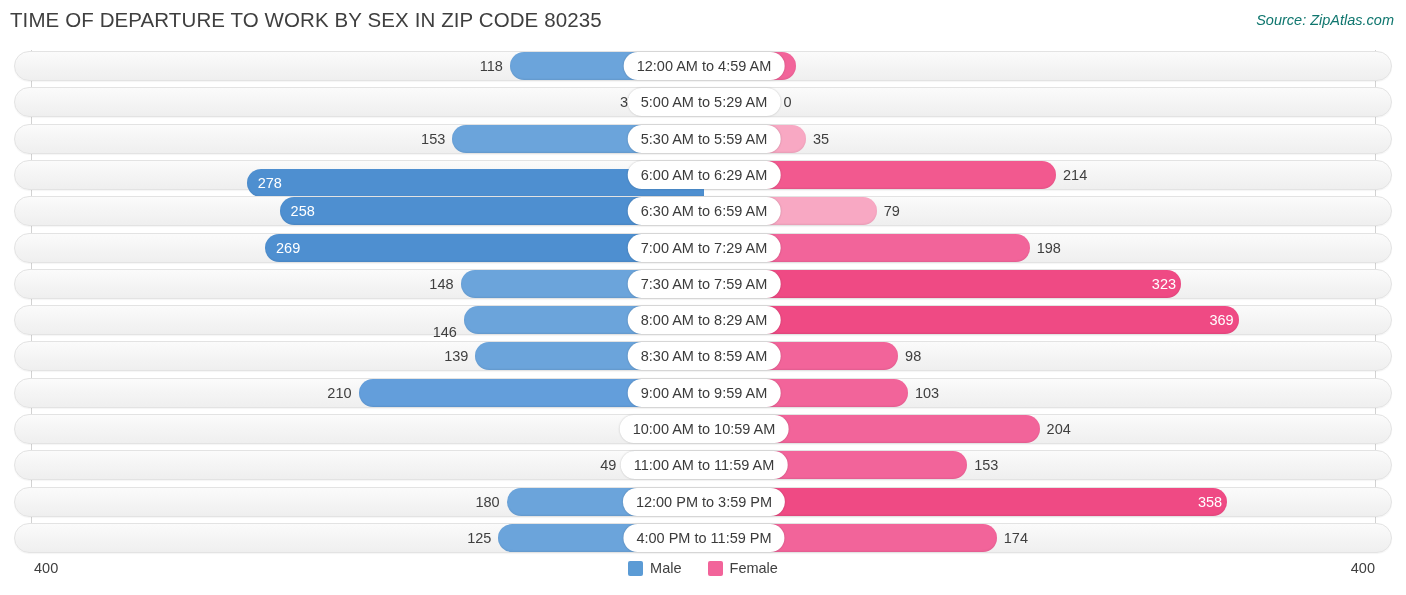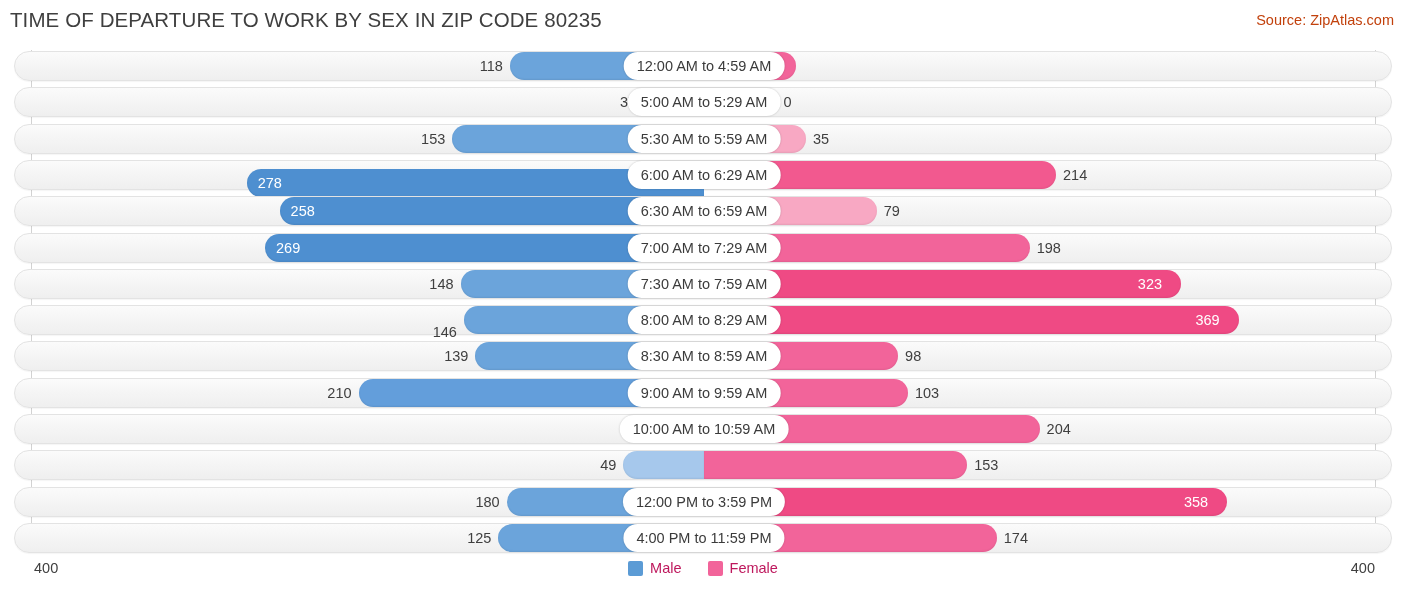--- a/index.html
+++ b/index.html
@@ -16,21 +16,21 @@
   .header{
     position:absolute;left:0;top:0;width:1406px;height:44px;
   }
   .chart-title{
     position:absolute;left:10px;top:8px;
     font-size:20.5px;letter-spacing:.1px;color:#3f3f3f;
     font-weight:400;white-space:nowrap;
   }
   .source{
     position:absolute;right:12px;top:12px;
-    font-size:14.5px;color:#c2410c;
+    font-size:14.5px;font-style:italic;color:#0f766e;
     white-space:nowrap;
   }
   
   .plot{
     position:absolute;left:0;top:50px;width:1406px;height:505px;
   }
   .gridline{
     position:absolute;top:0;width:1px;height:503px;
     background:#d2d2d2;
   }
@@ -67,21 +67,21 @@
     position:absolute;top:0;height:28px;
     display:flex;align-items:center;
     font-size:14.5px;color:#3f3f3f;white-space:nowrap;
   }
   .val-in{
     font-size:14.5px;color:#ffffff;white-space:nowrap;
   }
   .val-male-out{justify-content:flex-end;}
   .val-female-out{justify-content:flex-start;}
   .val-in-male{padding-left:11px;}
-  .val-in-female{padding-right:19px;}
+  .val-in-female{padding-right:5px;}
 
   .cat-pill{
     position:absolute;top:0px;height:28px;
     left:50%;transform:translateX(-50%);
     background:#ffffff;
     border-radius:14px;
     display:flex;align-items:center;justify-content:center;
     font-size:14.5px;color:#3b3b3b;white-space:nowrap;
     padding:0 13px;
     box-shadow:0 0 2px rgba(0,0,0,0.22);
@@ -98,21 +98,21 @@
   .axis-max{
     position:absolute;right:31px;top:5px;
     font-size:14.5px;color:#3f3f3f;
   }
   .legend{
     position:absolute;left:0;top:5px;width:1406px;
     display:flex;align-items:center;justify-content:center;gap:26px;
   }
   .legend-item{display:flex;align-items:center;gap:7px;}
   .swatch{width:15px;height:15px;border-radius:2px;display:block;}
-  .legend-label{font-size:14.5px;color:#be185d;}
+  .legend-label{font-size:14.5px;color:#404040;}
 </style>
 </head>
 <body>
 
 <div class="header">
   <div class="chart-title">TIME OF DEPARTURE TO WORK BY SEX IN ZIP CODE 80235</div>
   <div class="source">Source: ZipAtlas.com</div>
 </div>
 
 <div class="plot" id="plot">
@@ -220,20 +220,21 @@
         <div class="val val-female-out" style="left: 1031.58px; width: 346.42px;">204</div>
         <div class="cat-pill">10:00 AM to 10:59 AM</div>
       </div>
     </div>
     <div class="row" style="top: 400.3px;">
       <div class="bars">
         <div class="bar bar-male" title="11:00 AM to 11:59 AM — Male 49" style="left: 608.395px; width: 80.605px; background: rgb(166, 200, 236);"></div>
         <div class="val val-male-out" style="left: 0px; width: 601.395px;">49</div>
         <div class="bar bar-female" title="11:00 AM to 11:59 AM — Female 153" style="left: 689px; width: 263.2px; background: rgb(242, 100, 154);"></div>
         <div class="val val-female-out" style="left: 959.2px; width: 418.8px;">153</div>
+        <div class="cat-pill">11:00 AM to 11:59 AM</div>
       </div>
     </div>
     <div class="row" style="top: 436.6px;">
       <div class="bars">
         <div class="bar bar-male" title="12:00 PM to 3:59 PM — Male 120" style="left: 491.6px; width: 197.4px; background: rgb(107, 164, 219);"></div>
         <div class="val val-male-out" style="left: 0px; width: 484.6px;">180</div>
         <div class="bar bar-female" title="12:00 PM to 3:59 PM — Female 358" style="left: 689px; width: 523.11px; background: rgb(239, 74, 132);">
           <span class="val-in val-in-female">358</span>
         </div>
         <div class="cat-pill">12:00 PM to 3:59 PM</div>

